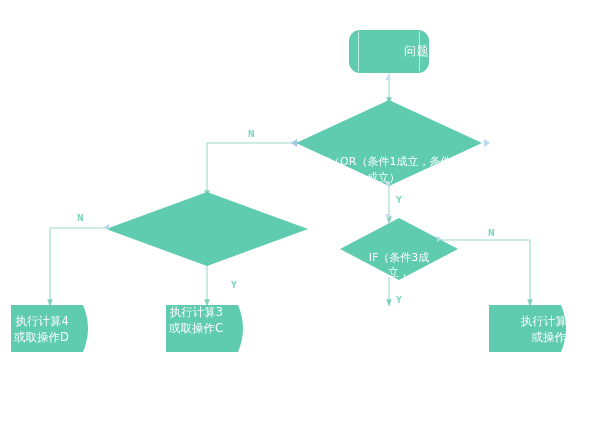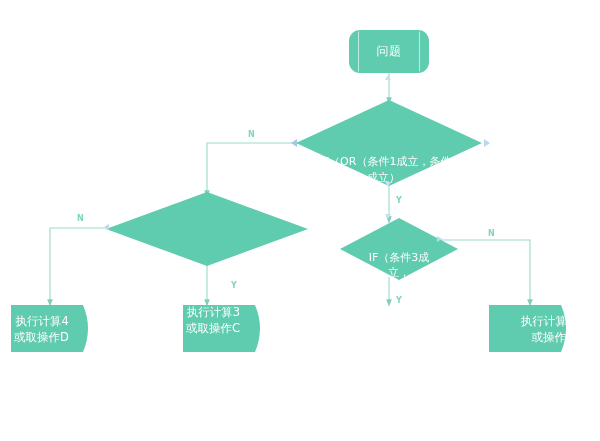--- a/index.html
+++ b/index.html
@@ -25,21 +25,21 @@
     height: 441px;
   }
   .node {
     position: absolute;
     box-sizing: border-box;
   }
   
   .terminator {
     display: flex;
     align-items: center;
-    justify-content: center;
+    justify-content: flex-end;
   }
   .terminator .tlabel {
     position: relative;
     z-index: 3;
     color: #ffffff;
     font-size: 12px;
     line-height: 15px;
     letter-spacing: 0.5px;
   }
   
@@ -172,21 +172,21 @@
   </div>
 
   <div class="node banner" style="left:11px; top:305px; width:85px; height:47px;">
     <svg width="85" height="47" viewBox="0 0 85 47" style="position:absolute; left:0; top:0;">
       <path d="M0,0 L72,0 Q82,23.5 72,47 L0,47 Z" fill="#5FCBAF"></path>
     </svg>
     <span class="blabel">执行计算4
 或取操作D</span>
   </div>
 
-  <div class="node banner" style="left:183px; top:305px; width:85px; height:30px;">
+  <div class="node banner" style="left:166px; top:305px; width:85px; height:30px;">
     <svg width="85" height="47" viewBox="0 0 85 47" style="position:absolute; left:0; top:0;">
       <path d="M0,0 L72,0 Q82,23.5 72,47 L0,47 Z" fill="#5FCBAF"></path>
     </svg>
     <span class="blabel">执行计算3
 或取操作C</span>
   </div>
 
 
   <div class="node banner center" style="left:489px; top:305px; width:85px; height:47px;">
     <svg width="85" height="47" viewBox="0 0 85 47" style="position:absolute; left:0; top:0;">

